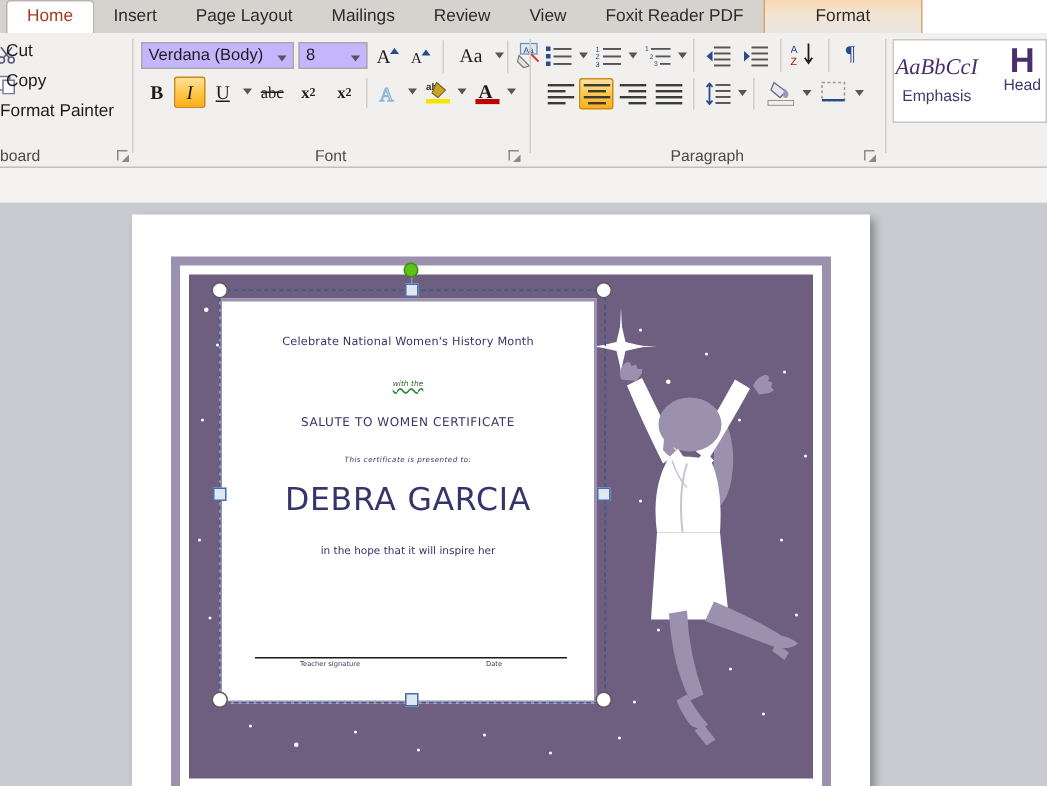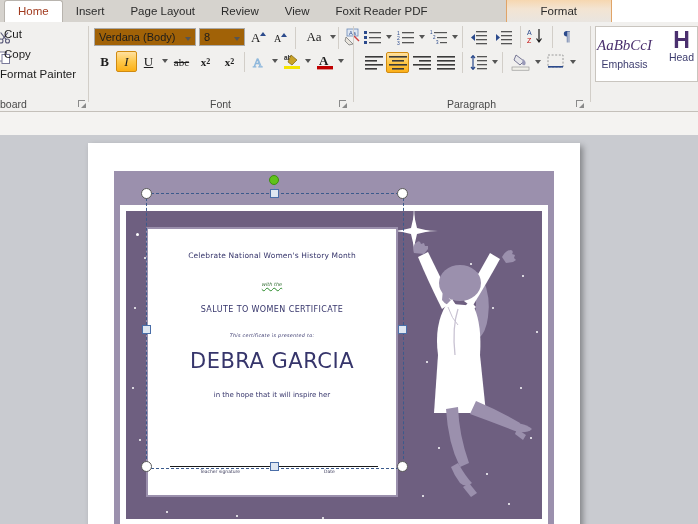--- a/index.html
+++ b/index.html
@@ -37,21 +37,21 @@
   .dlg:after{content:"";position:absolute;right:1px;bottom:1px;width:0;height:0;
     border-left:5px solid transparent;border-bottom:5px solid #8a8a8a;}
   .dlg:before{content:"";position:absolute;left:0;top:0;width:6px;height:6px;
     border-left:1px solid #8a8a8a;border-top:1px solid #8a8a8a;}
 
   
   .clip-item{position:absolute;font-size:11.5px;color:#1c1c1c;white-space:nowrap;}
   .clip-ic{position:absolute;width:13px;height:13px;}
 
   
-  .fbox{position:absolute;box-sizing:border-box;background:#a16207;border:1px solid #a9a9a9;
+  .fbox{position:absolute;box-sizing:border-box;background:#c4b5fd;border:1px solid #a9a9a9;
     font-size:11px;color:#1c1c1c;}
   .fbox .ftxt{position:absolute;left:4px;top:2px;white-space:nowrap;}
   .fbox .farr{position:absolute;right:4px;top:8px;width:0;height:0;
     border-left:3.5px solid transparent;border-right:3.5px solid transparent;border-top:4px solid #555;}
   .btn{position:absolute;box-sizing:border-box;display:flex;align-items:center;
     justify-content:center;font-size:12px;color:#1c1c1c;border:1px solid transparent;border-radius:2px;}
   .btn.on{background:linear-gradient(180deg,#ffe0a0 0%,#fec84b 50%,#fcb017 100%);
     border:1px solid #d08a10;}
   .arr{position:absolute;width:0;height:0;border-left:3.5px solid transparent;
     border-right:3.5px solid transparent;border-top:4px solid #555;}
@@ -71,21 +71,21 @@
   .rtick{position:absolute;top:5px;width:1px;height:5px;background:#8a8aa8;}
   .hourglass{position:absolute;width:13px;height:14px;}
   .tabstop{position:absolute;width:6px;height:6px;}
 
   
   .docarea{position:absolute;left:0;top:135px;width:698px;height:389px;background:#c9cbd0;overflow:hidden;}
   .page{position:absolute;left:88px;top:8px;width:492px;height:420px;background:#fff;
     box-shadow:3px 3px 6px rgba(0,0,0,0.35);}
 
   .cert-outer{position:absolute;left:26px;top:28px;width:440px;height:360px;background:#9b90ad;}
-  .cert-white{position:absolute;left:6px;top:6px;right:6px;bottom:6px;background:#ffffff;margin-top:28px;}
+  .cert-white{position:absolute;left:6px;top:6px;right:6px;bottom:6px;background:#ffffff;}
   .cert-purple{position:absolute;left:6px;top:6px;right:6px;bottom:6px;background:#6e5f80;
     overflow:hidden;}
 
   .starfield{position:absolute;left:0;top:0;width:100%;height:100%;}
   .star{position:absolute;background:#fff;border-radius:50%;}
 
   .inner-white{position:absolute;left:20px;top:16px;width:252px;height:270px;background:#fff;
     border:2px solid #9b90ad;box-sizing:border-box;}
 
   .ctext{position:absolute;left:0;width:100%;text-align:center;color:#36356b;
@@ -110,20 +110,21 @@
 </head>
 <body>
 
 <div class="app">
 
   <div class="tabstrip">
     <div class="tabs">
       <div class="tab active">Home</div>
       <div class="tab">Insert</div>
       <div class="tab">Page Layout</div>
+      <div class="tab">Mailings</div>
       <div class="tab">Review</div>
       <div class="tab">View</div>
       <div class="tab">Foxit Reader PDF</div>
       <div class="ctxwrap">
         <div class="tab context">Format</div>
       </div>
     </div>
   </div>
 
   <div class="ribbon">

